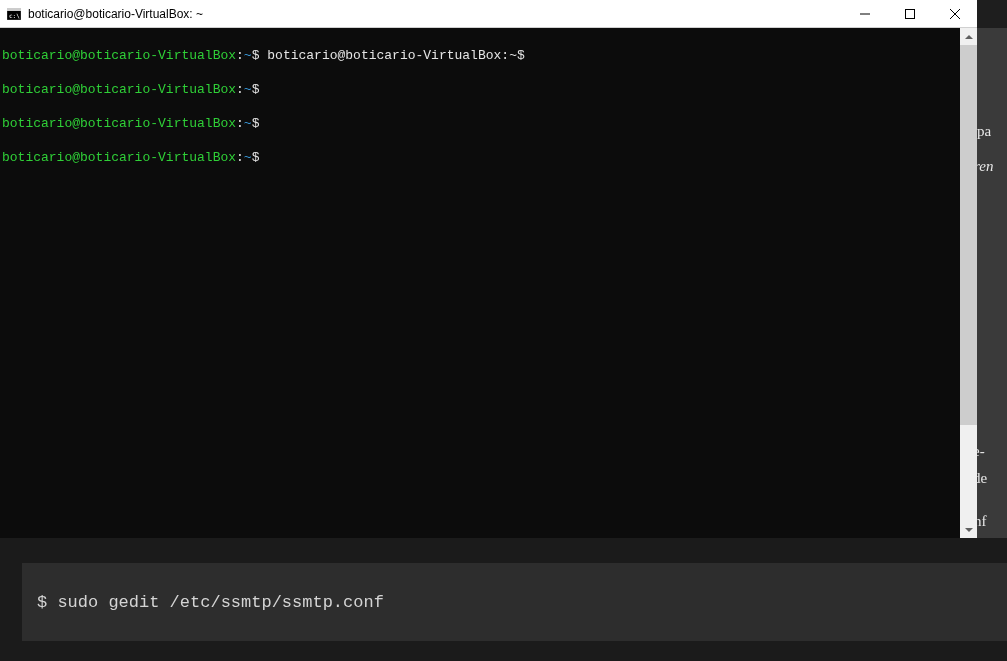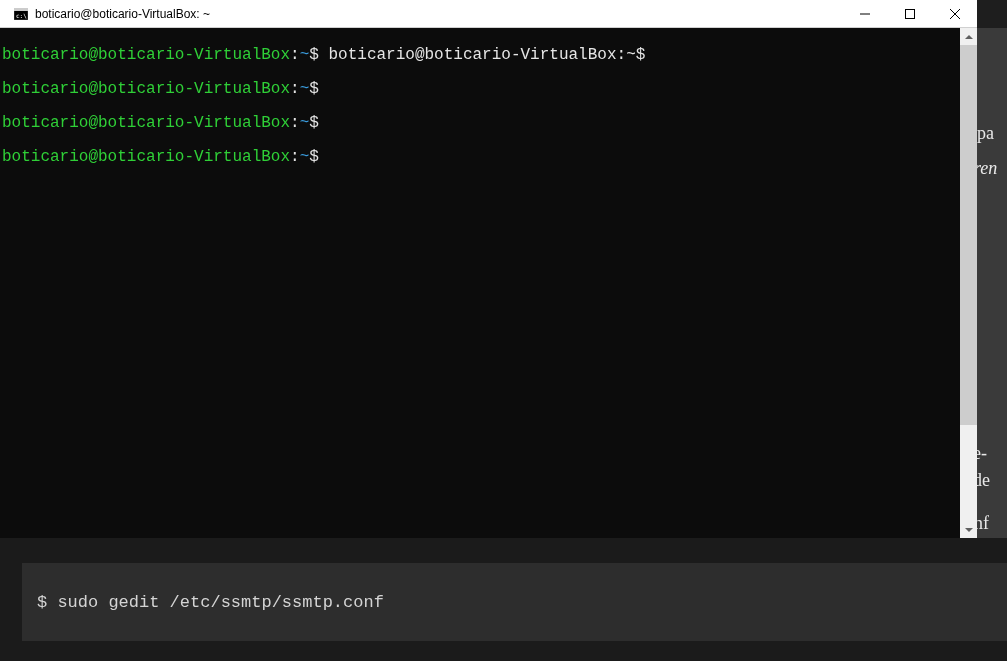--- a/index.html
+++ b/index.html
@@ -9,21 +9,21 @@
       font-family: Consolas, 'Courier New', monospace;
       background: #1e1e1e;
       overflow: hidden;
       position: relative;
     }
     .titlebar {
       height: 28px;
       background: #ffffff;
       display: flex;
       align-items: center;
-      padding-left: 13px;
+      padding-left: 6px;
       border-bottom: 1px solid #d0d0d0;
       position: relative;
       z-index: 10;
       width: 977px;
     }
     .titlebar-icon {
       width: 16px;
       height: 16px;
       margin-right: 6px;
       display: flex;
@@ -55,21 +55,21 @@
     .win-btn svg { display: block; }
 
     .terminal-area {
       position: absolute;
       top: 28px;
       left: 0;
       width: 960px;
       height: 510px;
       background: #0c0c0c;
       padding: 2px 4px 0 2px;
-      font-size: 16px;
+      font-size: 13px;
       line-height: 17px;
       font-family: Consolas, 'Courier New', monospace;
       white-space: pre;
       overflow: hidden;
     }
     .scrollbar-v {
       position: absolute;
       top: 28px;
       right: 30px;
       width: 17px;
@@ -103,21 +103,21 @@
 
     .behind-panel {
       position: absolute;
       top: 28px;
       left: 977px;
       width: 30px;
       height: 510px;
       background: #3a3a3a;
       color: #e8e8e8;
       font-family: Georgia, 'Times New Roman', serif;
-      font-size: 18px;
+      font-size: 15px;
       overflow: hidden;
     }
     .behind-text {
       position: absolute;
       white-space: nowrap;
     }
     .frag1 { top: 95px; left: 0; }
     .frag2 { top: 130px; left: -3px; font-style: italic; }
     .frag3 { top: 415px; left: -4px; }
     .frag4 { top: 442px; left: -4px; }

